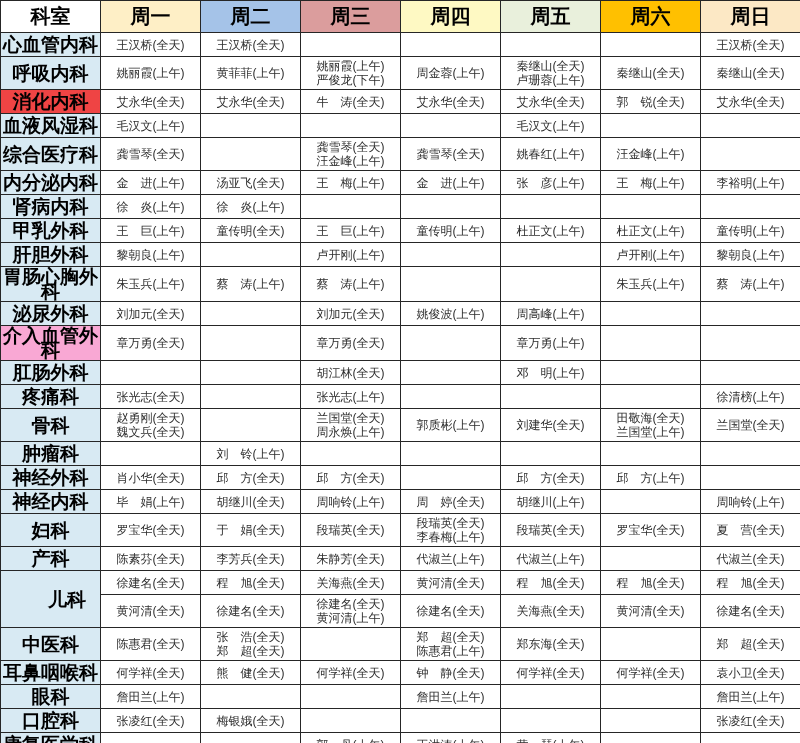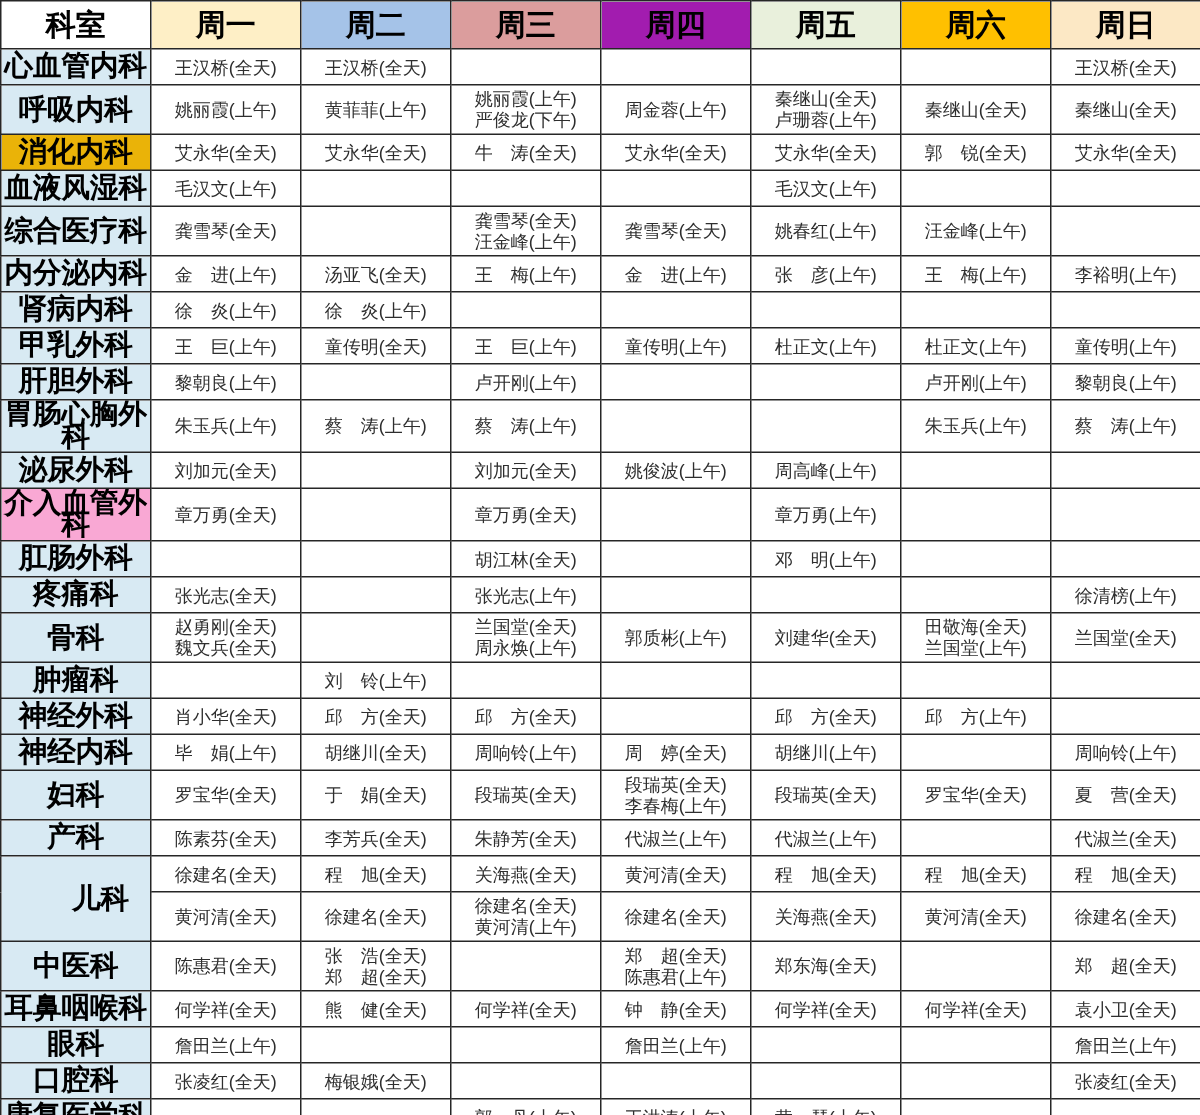--- a/index.html
+++ b/index.html
@@ -27,21 +27,21 @@
         <col style="width:100px">
         <col style="width:100px">
         <col style="width:100px">
     </colgroup>
     <thead>
       <tr>
         <th class="dept-h">科室</th>
         <th style="background: rgb(254, 239, 198);">周一</th>
         <th style="background: rgb(165, 195, 232);">周二</th>
         <th style="background: rgb(219, 157, 157);">周三</th>
-        <th style="background: #a21caf; margin-left: 12px;">周四</th>
+        <th style="background: #fef9c3; margin-left: 12px;">周四</th>
         <th style="background: rgb(233, 240, 220);">周五</th>
         <th style="background: rgb(255, 192, 0);">周六</th>
         <th style="background: rgb(252, 232, 197);">周日</th>
       </tr>
     </thead>
     <tbody>
         <tr>
           <td class="dept" style="background: rgb(216, 234, 243);">心血管内科</td>
           <td class="cell">王汉桥(全天)</td>
           <td class="cell">王汉桥(全天)</td>
@@ -57,21 +57,21 @@
           <td class="cell">黄菲菲(上午)</td>
           <td class="cell">姚丽霞(上午)
 严俊龙(下午)</td>
           <td class="cell">周金蓉(上午)</td>
           <td class="cell">秦继山(全天)
 卢珊蓉(上午)</td>
           <td class="cell">秦继山(全天)</td>
           <td class="cell">秦继山(全天)</td>
         </tr>
         <tr>
-          <td class="dept" style="background: #eab308;">消化内科</td>
+          <td class="dept" style="background: #ef4444;">消化内科</td>
           <td class="cell">艾永华(全天)</td>
           <td class="cell">艾永华(全天)</td>
           <td class="cell">牛　涛(全天)</td>
           <td class="cell">艾永华(全天)</td>
           <td class="cell">艾永华(全天)</td>
           <td class="cell">郭　锐(全天)</td>
           <td class="cell">艾永华(全天)</td>
         </tr>
         <tr>
           <td class="dept" style="background: rgb(216, 234, 243);">血液风湿科</td>

